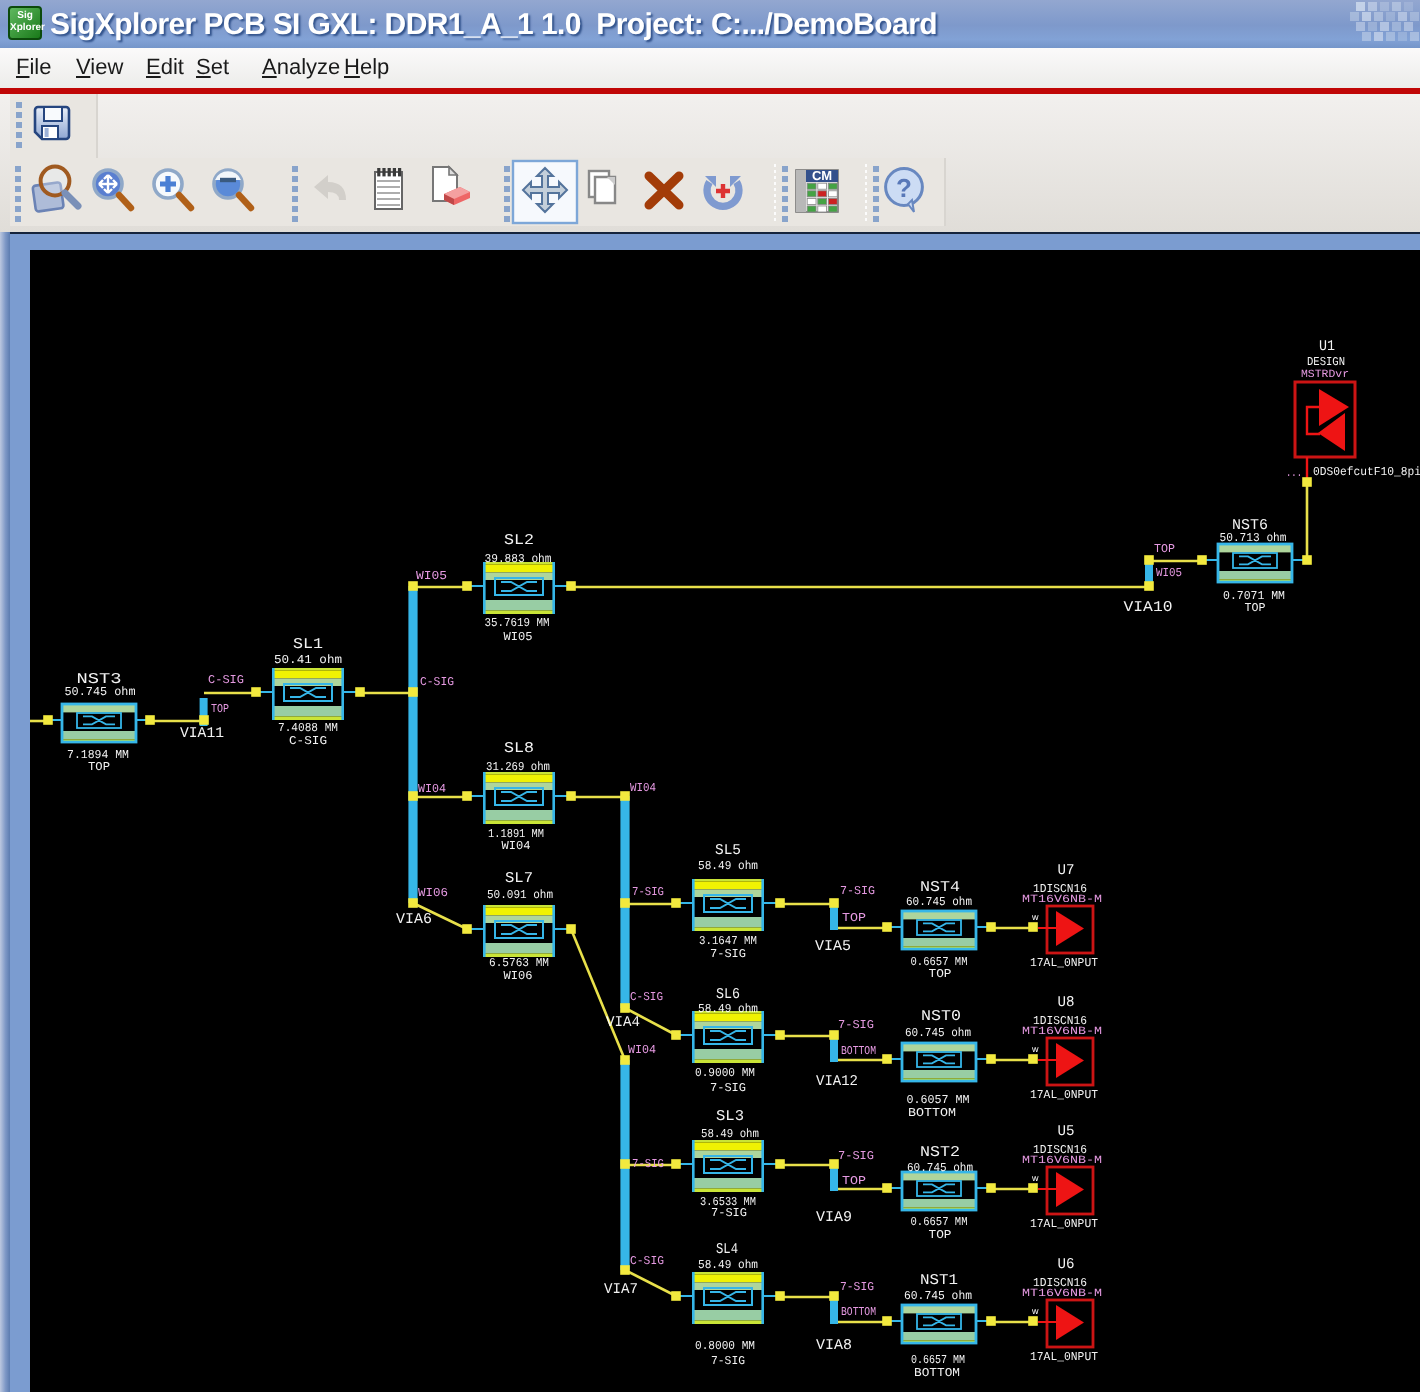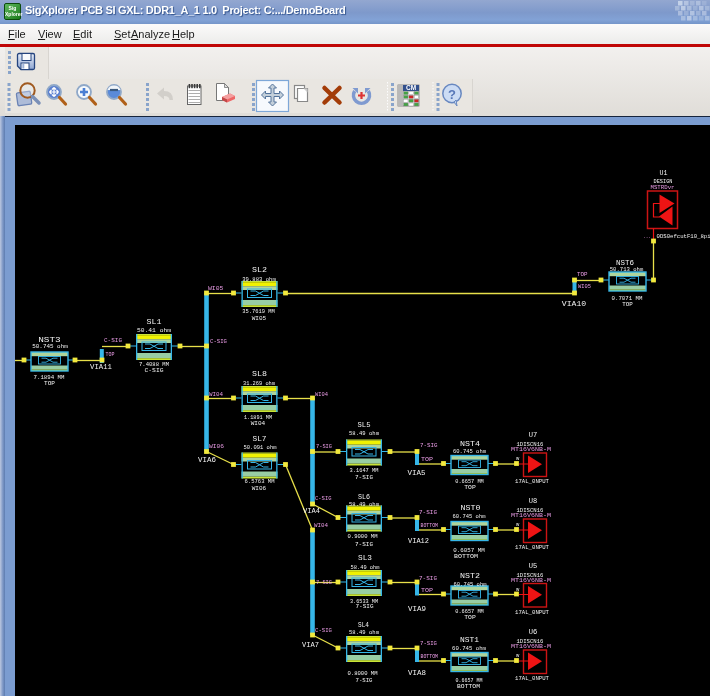--- a/index.html
+++ b/index.html
@@ -1,19 +1,19 @@
 <!DOCTYPE html>
 <html><head><meta charset="utf-8">
 <style>
 * { margin:0; padding:0; box-sizing:border-box; }
 html,body { width:710px; height:696px; overflow:hidden; background:#000; }
 body { font-family:"Liberation Sans", sans-serif; position:relative; }
 #title { position:absolute; left:0; top:0; width:710px; height:36px;
   background:linear-gradient(#93a7d0 0%, #7e99cb 35%, #82a2d6 55%, #5f82b6 85%, #47689c 96%, #31507c 100%);
-  color:#fff; font-weight:bold; font-size:11px; }
+  color:#fff; font-weight:bold; font-size:15px; }
 #title span { position:absolute; left:25px; top:4px; text-shadow:1px 1px 1px #32538c; letter-spacing:-0.3px; }
 #appicon { position:absolute; left:4px; top:3px; width:17px; height:17px;
   background:linear-gradient(135deg,#5fb85f,#1a7a1a); border:1px solid #0c4a0c; border-radius:2px; }
 #appicon div { color:#fff; font-size:5px; font-weight:bold; text-align:center; line-height:5.5px; padding-top:2px; }
 #menubar { position:absolute; left:0; top:24px; width:710px; height:20px;
   background:linear-gradient(#fbfafa,#ececea); color:#1a1a1a; font-size:11px;text-decoration:underline; }
 #menubar span { position:absolute; top:4px; }
 #redline { position:absolute; left:0; top:44px; width:710px; height:2.5px; background:#c00606; }
 #toolbar { position:absolute; left:0; top:46.5px; width:710px; height:69.5px;
   background:linear-gradient(#f2f0ee,#e0ddd8); }
@@ -30,21 +30,21 @@
 <div id="title">
     <span>SigXplorer PCB SI GXL: DDR1_A_1 1.0&nbsp; Project: C:.../DemoBoard</span>
   </div>
 <div id="appicon">
     <div>Sig<br>Xplorer</div>
   </div>
 <div id="menubar">
 <span style="left:8px"><u class="m">F</u>ile</span>
 <span style="left:38px"><u class="m">V</u>iew</span>
 <span style="left:73px"><u class="m">E</u>dit</span>
-<span style="left:114px"><u class="m">S</u>et</span>
+<span style="left:98px"><u class="m">S</u>et</span>
 <span style="left:131px"><u class="m">A</u>nalyze</span>
 <span style="left:172px"><u class="m">H</u>elp</span>
 </div>
 <div id="redline"></div>
 <div id="toolbar"></div>
 <div id="chunkA"></div>
 <div id="chunkB"></div>
 <div id="canvasframe"></div>
 <div id="canvas"></div>
 <svg width="40" height="24" viewBox="0 0 40 24" style="position:absolute;left:670px;top:0">

